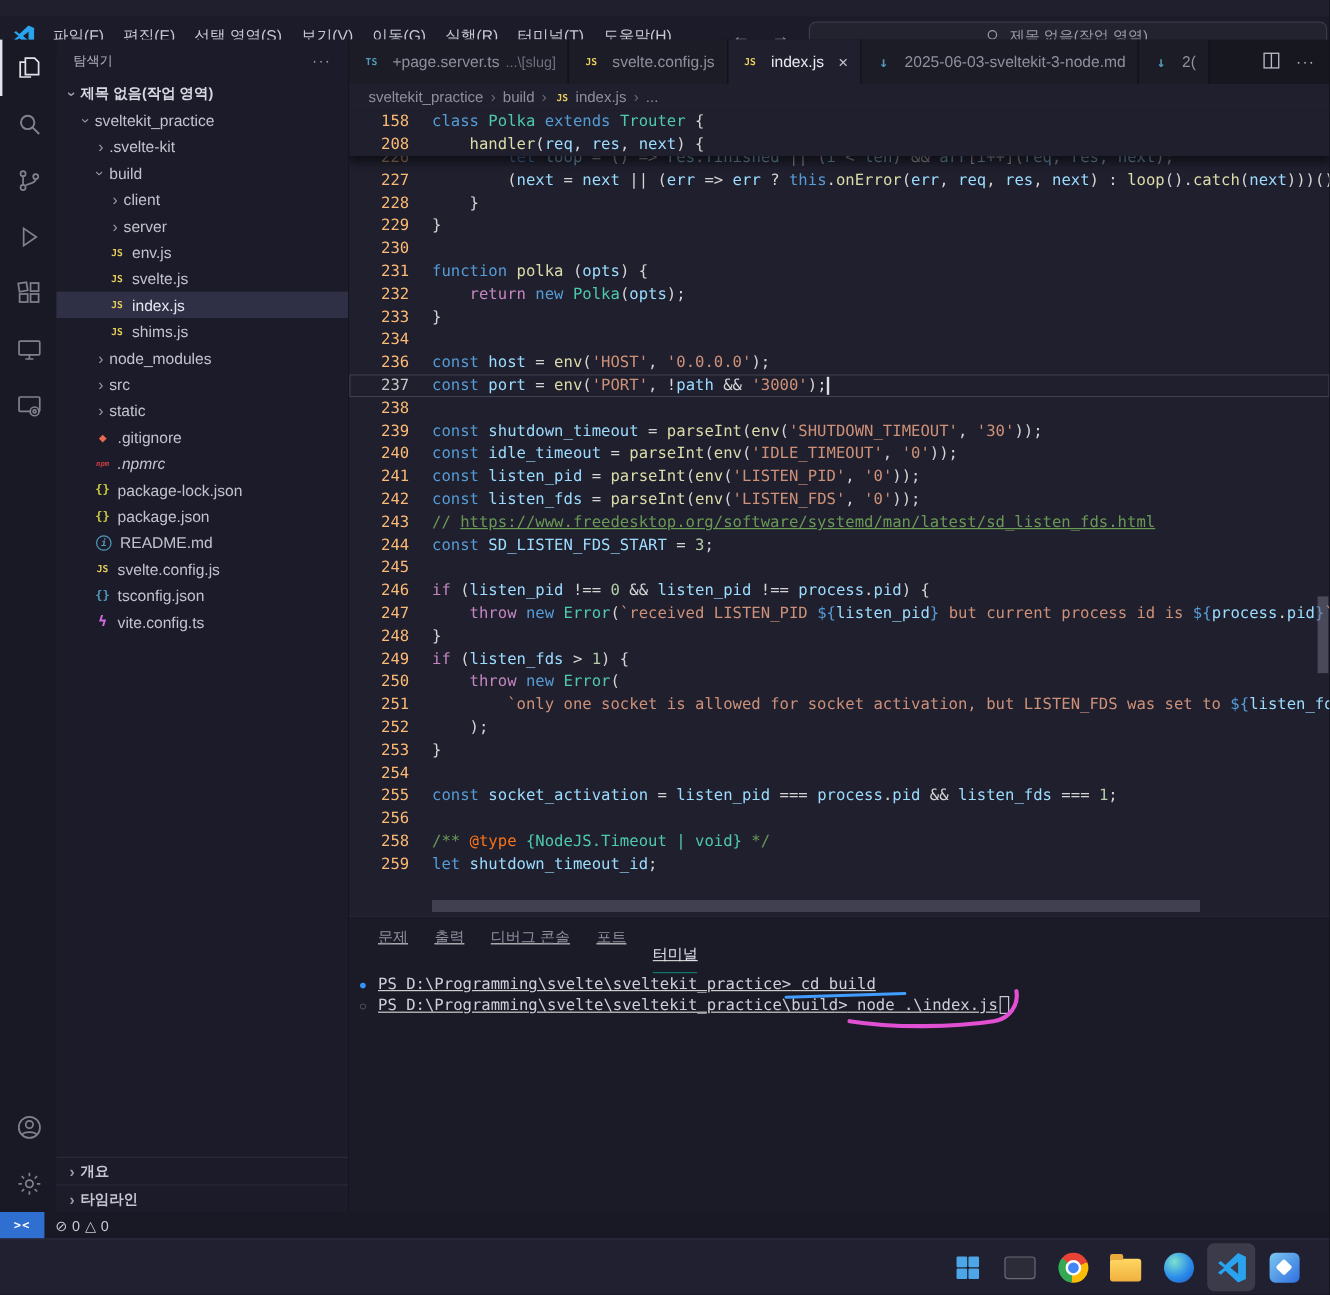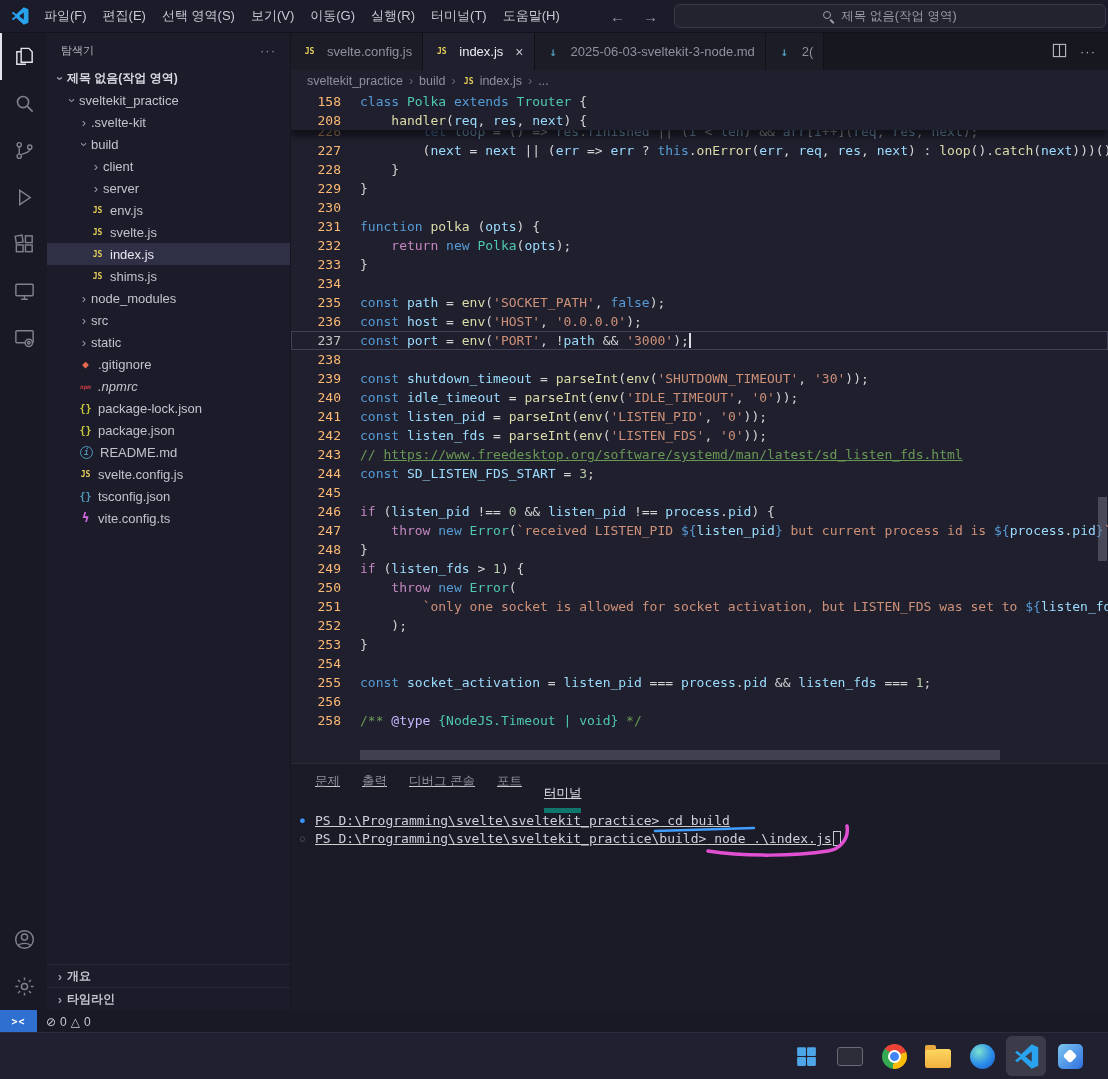--- a/index.html
+++ b/index.html
@@ -1,20 +1,20 @@
 <!DOCTYPE html>
 <html><head>
 <meta charset="utf-8">
 <style>
   html,body{margin:0;padding:0;background:#0b0b12;}
   .window{position:relative;width:1108px;height:1079px;background:#1f1f2e;overflow:hidden;
           font-family:"Liberation Sans","DejaVu Sans",sans-serif;color:#ccc;font-size:13px;}
 
   
-  .titlebar{position:absolute;top:0;left:0;right:0;height:33px;background:#1b1b29;display:flex;align-items:center;border-bottom:1px solid #12121c;box-sizing:border-box;}
+  .titlebar{position:absolute;top:14px;left:0;right:0;height:33px;background:#1b1b29;display:flex;align-items:center;border-bottom:1px solid #12121c;box-sizing:border-box;}
   .tb-logo{width:18px;height:18px;margin:0 7px 0 11px;flex:none;}
   .menu-item{padding:0 8px;font-size:13px;color:#c9c9d6;line-height:32px;cursor:pointer;white-space:nowrap;}
   .navs{margin-left:auto;display:flex;gap:18px;color:#9898a8;font-size:15px;margin-right:16px;}
   .nav-btn{cursor:pointer;}
   .searchbox{width:430px;height:22px;background:#23232f;border:1px solid #3a3a4a;border-radius:6px;display:flex;align-items:center;justify-content:center;gap:7px;color:#9a9aa8;font-size:12.5px;margin-right:2px;cursor:pointer;}
   .mag{position:relative;width:11px;height:11px;flex:none;}
   .mag::before{content:"";position:absolute;left:0;top:0;width:6px;height:6px;border:1.5px solid #9a9aa8;border-radius:50%;}
   .mag::after{content:"";position:absolute;left:8px;top:8px;width:5px;height:1.5px;background:#9a9aa8;transform:rotate(45deg);transform-origin:0 0;}
 
   
@@ -62,27 +62,27 @@
   .cline.current .gut{color:#c6c6c6;}
   .cline.current{box-shadow:inset 0 0 0 1px rgba(145,145,175,.30);}
   .cline.dim{opacity:.5;}
   .caret{position:absolute;top:2px;width:2px;height:15px;background:#dcdce4;}
   .sticky{position:absolute;top:0;left:0;right:0;background:#1f1f2e;box-shadow:0 6px 7px rgba(0,0,0,.5);z-index:3;}
   .vscroll{position:absolute;right:1px;top:405px;width:9px;height:64px;background:rgba(125,125,145,.45);z-index:4;}
   .hscroll{position:absolute;left:69px;bottom:3px;width:640px;height:10px;background:rgba(125,125,145,.35);z-index:4;}
 
   .tk-k{color:#569cd6}.tk-c{color:#c586c0}.tk-f{color:#dcdcaa}.tk-t{color:#4ec9b0}
   .tk-v{color:#9cdcfe}.tk-s{color:#ce9178}.tk-n{color:#b5cea8}.tk-m{color:#6a9955}
-  .tk-lk{color:#6a9955;text-decoration:underline}.tk-at{color:#c4b5fd}.tk-d{color:#d4d4d4}
+  .tk-lk{color:#6a9955;text-decoration:underline}.tk-at{color:#f97316}.tk-d{color:#d4d4d4}
 
   
   .panel{height:247px;background:#1b1b28;border-top:1px solid #2a2a3a;position:relative;flex:none;box-sizing:border-box;text-decoration:underline;}
   .panel-tabs{height:34px;display:flex;align-items:center;gap:22px;padding-left:24px;}
   .ptab{font-size:12.5px;color:#8f8f9d;cursor:pointer;line-height:30px;}
-  .ptab.active{color:#e6e6ee;border-bottom:5px solid #0f766e;margin-top:29px;}
+  .ptab.active{color:#e6e6ee;border-bottom:1px solid #0f766e;margin-top:29px;}
   .terminal{padding:14px 0 0 24px;font-family:"DejaVu Sans Mono","Liberation Mono",monospace;font-size:13px;color:#cfcfda;line-height:18px;}
   .tline{position:relative;white-space:pre;height:18px;}
   .tdec{position:absolute;left:-15px;top:0;font-size:8px;}
   .tdec.filled{color:#3794ff}.tdec.hollow{color:#6a6a7c}
   .tcursor{display:inline-block;width:8px;height:15px;border:1px solid #c8c8d4;vertical-align:-3px;margin-left:1px;box-sizing:border-box;}
   .annot{position:absolute;inset:0;pointer-events:none;z-index:5;}
 
   
   .statusbar{position:absolute;left:0;right:0;bottom:46px;height:23px;background:#191926;display:flex;align-items:center;}
   .remote{width:37px;height:23px;background:#2f6fd0;color:#fff;display:flex;align-items:center;justify-content:center;font-size:10px;font-weight:700;font-family:"DejaVu Sans Mono",monospace;letter-spacing:1px;cursor:pointer;flex:none;}
@@ -296,20 +296,25 @@
           <div class="sb-section">
             <span class="chev">›</span>
             <span>타임라인</span>
           </div>
         </div>
     </div>
 
     <div class="editor-area">
       <div class="tabbar">
         <div style="display:flex">
+            <div class="tab">
+              <span class="fi" style="color: rgb(81, 154, 186); font-size: 8px;">TS</span>
+              <span class="tab-label">+page.server.ts</span>
+              <span class="tab-desc">...\[slug]</span>
+            </div>
             <div class="tab">
               <span class="fi" style="color: rgb(230, 207, 89); font-size: 8px;">JS</span>
               <span class="tab-label">svelte.config.js</span>
             </div>
             <div class="tab active">
               <span class="fi" style="color: rgb(230, 207, 89); font-size: 8px;">JS</span>
               <span class="tab-label">index.js</span>
               <span class="tab-close">×</span>
             </div>
             <div class="tab">
@@ -353,21 +358,20 @@
         <div class="code-lines">
             <div class="cline dim"><span class="gut">226</span><span class="code"><span class="tk-d">        </span><span class="tk-k">let</span><span class="tk-d"> </span><span class="tk-v">loop</span><span class="tk-d"> = () =&gt; </span><span class="tk-v">res</span><span class="tk-d">.</span><span class="tk-v">finished</span><span class="tk-d"> || (</span><span class="tk-v">i</span><span class="tk-d"> &lt; </span><span class="tk-v">len</span><span class="tk-d">) &amp;&amp; </span><span class="tk-v">arr</span><span class="tk-d">[</span><span class="tk-v">i</span><span class="tk-d">++](</span><span class="tk-v">req</span><span class="tk-d">, </span><span class="tk-v">res</span><span class="tk-d">, </span><span class="tk-v">next</span><span class="tk-d">);</span></span></div>
             <div class="cline"><span class="gut">227</span><span class="code"><span class="tk-d">        (</span><span class="tk-v">next</span><span class="tk-d"> = </span><span class="tk-v">next</span><span class="tk-d"> || (</span><span class="tk-v">err</span><span class="tk-d"> =&gt; </span><span class="tk-v">err</span><span class="tk-d"> ? </span><span class="tk-k">this</span><span class="tk-d">.</span><span class="tk-f">onError</span><span class="tk-d">(</span><span class="tk-v">err</span><span class="tk-d">, </span><span class="tk-v">req</span><span class="tk-d">, </span><span class="tk-v">res</span><span class="tk-d">, </span><span class="tk-v">next</span><span class="tk-d">) : </span><span class="tk-f">loop</span><span class="tk-d">().</span><span class="tk-f">catch</span><span class="tk-d">(</span><span class="tk-v">next</span><span class="tk-d">)))();</span></span></div>
             <div class="cline"><span class="gut">228</span><span class="code"><span class="tk-d">    }</span></span></div>
             <div class="cline"><span class="gut">229</span><span class="code"><span class="tk-d">}</span></span></div>
             <div class="cline"><span class="gut">230</span><span class="code"></span></div>
             <div class="cline"><span class="gut">231</span><span class="code"><span class="tk-k">function</span><span class="tk-d"> </span><span class="tk-f">polka</span><span class="tk-d"> (</span><span class="tk-v">opts</span><span class="tk-d">) {</span></span></div>
             <div class="cline"><span class="gut">232</span><span class="code"><span class="tk-d">    </span><span class="tk-c">return</span><span class="tk-d"> </span><span class="tk-k">new</span><span class="tk-d"> </span><span class="tk-t">Polka</span><span class="tk-d">(</span><span class="tk-v">opts</span><span class="tk-d">);</span></span></div>
             <div class="cline"><span class="gut">233</span><span class="code"><span class="tk-d">}</span></span></div>
             <div class="cline"><span class="gut">234</span><span class="code"></span></div>
-            <div class="cline"><span class="gut">235</span><span class="code"><span class="tk-k">const</span><span class="tk-d"> </span><span class="tk-v">path</span><span class="tk-d"> = </span><span class="tk-f">env</span><span class="tk-d">(</span><span class="tk-s">'SOCKET_PATH'</span><span class="tk-d">, </span><span class="tk-k">false</span><span class="tk-d">);</span></span></div>
             <div class="cline"><span class="gut">236</span><span class="code"><span class="tk-k">const</span><span class="tk-d"> </span><span class="tk-v">host</span><span class="tk-d"> = </span><span class="tk-f">env</span><span class="tk-d">(</span><span class="tk-s">'HOST'</span><span class="tk-d">, </span><span class="tk-s">'0.0.0.0'</span><span class="tk-d">);</span></span></div>
             <div class="cline current"><span class="gut">237</span><span class="code"><span class="tk-k">const</span><span class="tk-d"> </span><span class="tk-v">port</span><span class="tk-d"> = </span><span class="tk-f">env</span><span class="tk-d">(</span><span class="tk-s">'PORT'</span><span class="tk-d">, !</span><span class="tk-v">path</span><span class="tk-d"> &amp;&amp; </span><span class="tk-s">'3000'</span><span class="tk-d">);</span></span><span class="caret" style="left: calc(42ch + 69px);"></span></div>
             <div class="cline"><span class="gut">238</span><span class="code"></span></div>
             <div class="cline"><span class="gut">239</span><span class="code"><span class="tk-k">const</span><span class="tk-d"> </span><span class="tk-v">shutdown_timeout</span><span class="tk-d"> = </span><span class="tk-f">parseInt</span><span class="tk-d">(</span><span class="tk-f">env</span><span class="tk-d">(</span><span class="tk-s">'SHUTDOWN_TIMEOUT'</span><span class="tk-d">, </span><span class="tk-s">'30'</span><span class="tk-d">));</span></span></div>
             <div class="cline"><span class="gut">240</span><span class="code"><span class="tk-k">const</span><span class="tk-d"> </span><span class="tk-v">idle_timeout</span><span class="tk-d"> = </span><span class="tk-f">parseInt</span><span class="tk-d">(</span><span class="tk-f">env</span><span class="tk-d">(</span><span class="tk-s">'IDLE_TIMEOUT'</span><span class="tk-d">, </span><span class="tk-s">'0'</span><span class="tk-d">));</span></span></div>
             <div class="cline"><span class="gut">241</span><span class="code"><span class="tk-k">const</span><span class="tk-d"> </span><span class="tk-v">listen_pid</span><span class="tk-d"> = </span><span class="tk-f">parseInt</span><span class="tk-d">(</span><span class="tk-f">env</span><span class="tk-d">(</span><span class="tk-s">'LISTEN_PID'</span><span class="tk-d">, </span><span class="tk-s">'0'</span><span class="tk-d">));</span></span></div>
             <div class="cline"><span class="gut">242</span><span class="code"><span class="tk-k">const</span><span class="tk-d"> </span><span class="tk-v">listen_fds</span><span class="tk-d"> = </span><span class="tk-f">parseInt</span><span class="tk-d">(</span><span class="tk-f">env</span><span class="tk-d">(</span><span class="tk-s">'LISTEN_FDS'</span><span class="tk-d">, </span><span class="tk-s">'0'</span><span class="tk-d">));</span></span></div>
             <div class="cline"><span class="gut">243</span><span class="code"><span class="tk-m">// </span><span class="tk-lk">https://www.freedesktop.org/software/systemd/man/latest/sd_listen_fds.html</span></span></div>
             <div class="cline"><span class="gut">244</span><span class="code"><span class="tk-k">const</span><span class="tk-d"> </span><span class="tk-v">SD_LISTEN_FDS_START</span><span class="tk-d"> = </span><span class="tk-n">3</span><span class="tk-d">;</span></span></div>
             <div class="cline"><span class="gut">245</span><span class="code"></span></div>
@@ -376,20 +380,21 @@
             <div class="cline"><span class="gut">248</span><span class="code"><span class="tk-d">}</span></span></div>
             <div class="cline"><span class="gut">249</span><span class="code"><span class="tk-c">if</span><span class="tk-d"> (</span><span class="tk-v">listen_fds</span><span class="tk-d"> &gt; </span><span class="tk-n">1</span><span class="tk-d">) {</span></span></div>
             <div class="cline"><span class="gut">250</span><span class="code"><span class="tk-d">    </span><span class="tk-c">throw</span><span class="tk-d"> </span><span class="tk-k">new</span><span class="tk-d"> </span><span class="tk-t">Error</span><span class="tk-d">(</span></span></div>
             <div class="cline"><span class="gut">251</span><span class="code"><span class="tk-d">        </span><span class="tk-s">`only one socket is allowed for socket activation, but LISTEN_FDS was set to </span><span class="tk-k">${</span><span class="tk-v">listen_fds</span></span></div>
             <div class="cline"><span class="gut">252</span><span class="code"><span class="tk-d">    );</span></span></div>
             <div class="cline"><span class="gut">253</span><span class="code"><span class="tk-d">}</span></span></div>
             <div class="cline"><span class="gut">254</span><span class="code"></span></div>
             <div class="cline"><span class="gut">255</span><span class="code"><span class="tk-k">const</span><span class="tk-d"> </span><span class="tk-v">socket_activation</span><span class="tk-d"> = </span><span class="tk-v">listen_pid</span><span class="tk-d"> === </span><span class="tk-v">process</span><span class="tk-d">.</span><span class="tk-v">pid</span><span class="tk-d"> &amp;&amp; </span><span class="tk-v">listen_fds</span><span class="tk-d"> === </span><span class="tk-n">1</span><span class="tk-d">;</span></span></div>
             <div class="cline"><span class="gut">256</span><span class="code"></span></div>
             <div class="cline"><span class="gut">258</span><span class="code"><span class="tk-m">/** </span><span class="tk-at">@type </span><span class="tk-t">{NodeJS.Timeout | void}</span><span class="tk-m"> */</span></span></div>
+            <div class="cline"><span class="gut">259</span><span class="code"><span class="tk-k">let</span><span class="tk-d"> </span><span class="tk-v">shutdown_timeout_id</span><span class="tk-d">;</span></span></div>
           </div>
         <div class="sticky">
             <div class="cline"><span class="gut">158</span><span class="code"><span class="tk-k">class</span><span class="tk-d"> </span><span class="tk-t">Polka</span><span class="tk-d"> </span><span class="tk-k">extends</span><span class="tk-d"> </span><span class="tk-t">Trouter</span><span class="tk-d"> {</span></span></div>
             <div class="cline"><span class="gut">208</span><span class="code"><span class="tk-d">    </span><span class="tk-f">handler</span><span class="tk-d">(</span><span class="tk-v">req</span><span class="tk-d">, </span><span class="tk-v">res</span><span class="tk-d">, </span><span class="tk-v">next</span><span class="tk-d">) {</span></span></div>
           </div>
         <div class="vscroll"></div>
         <div class="hscroll"></div>
       </div>
 
       <div class="panel">

